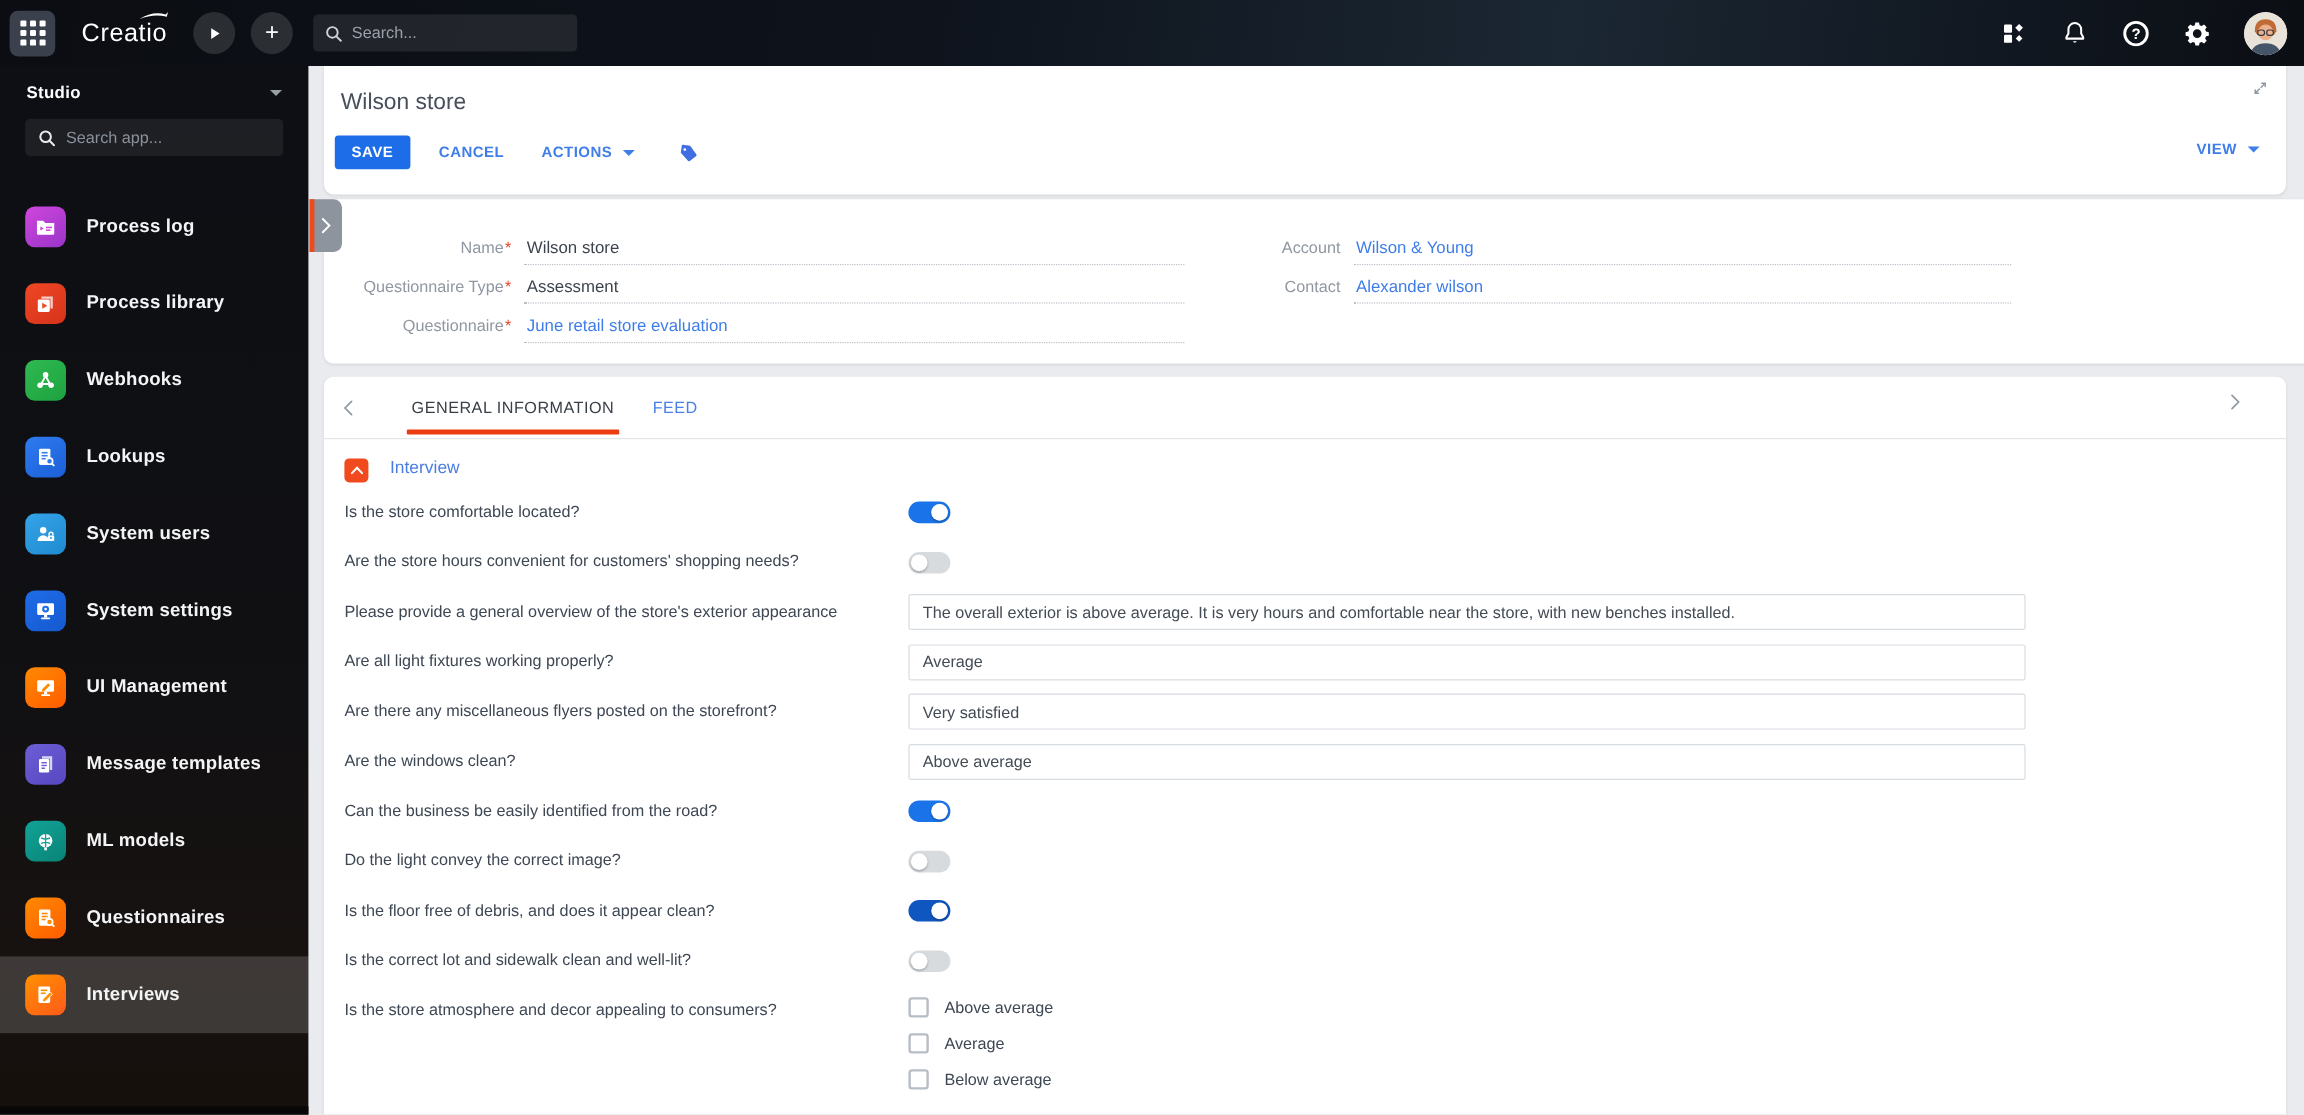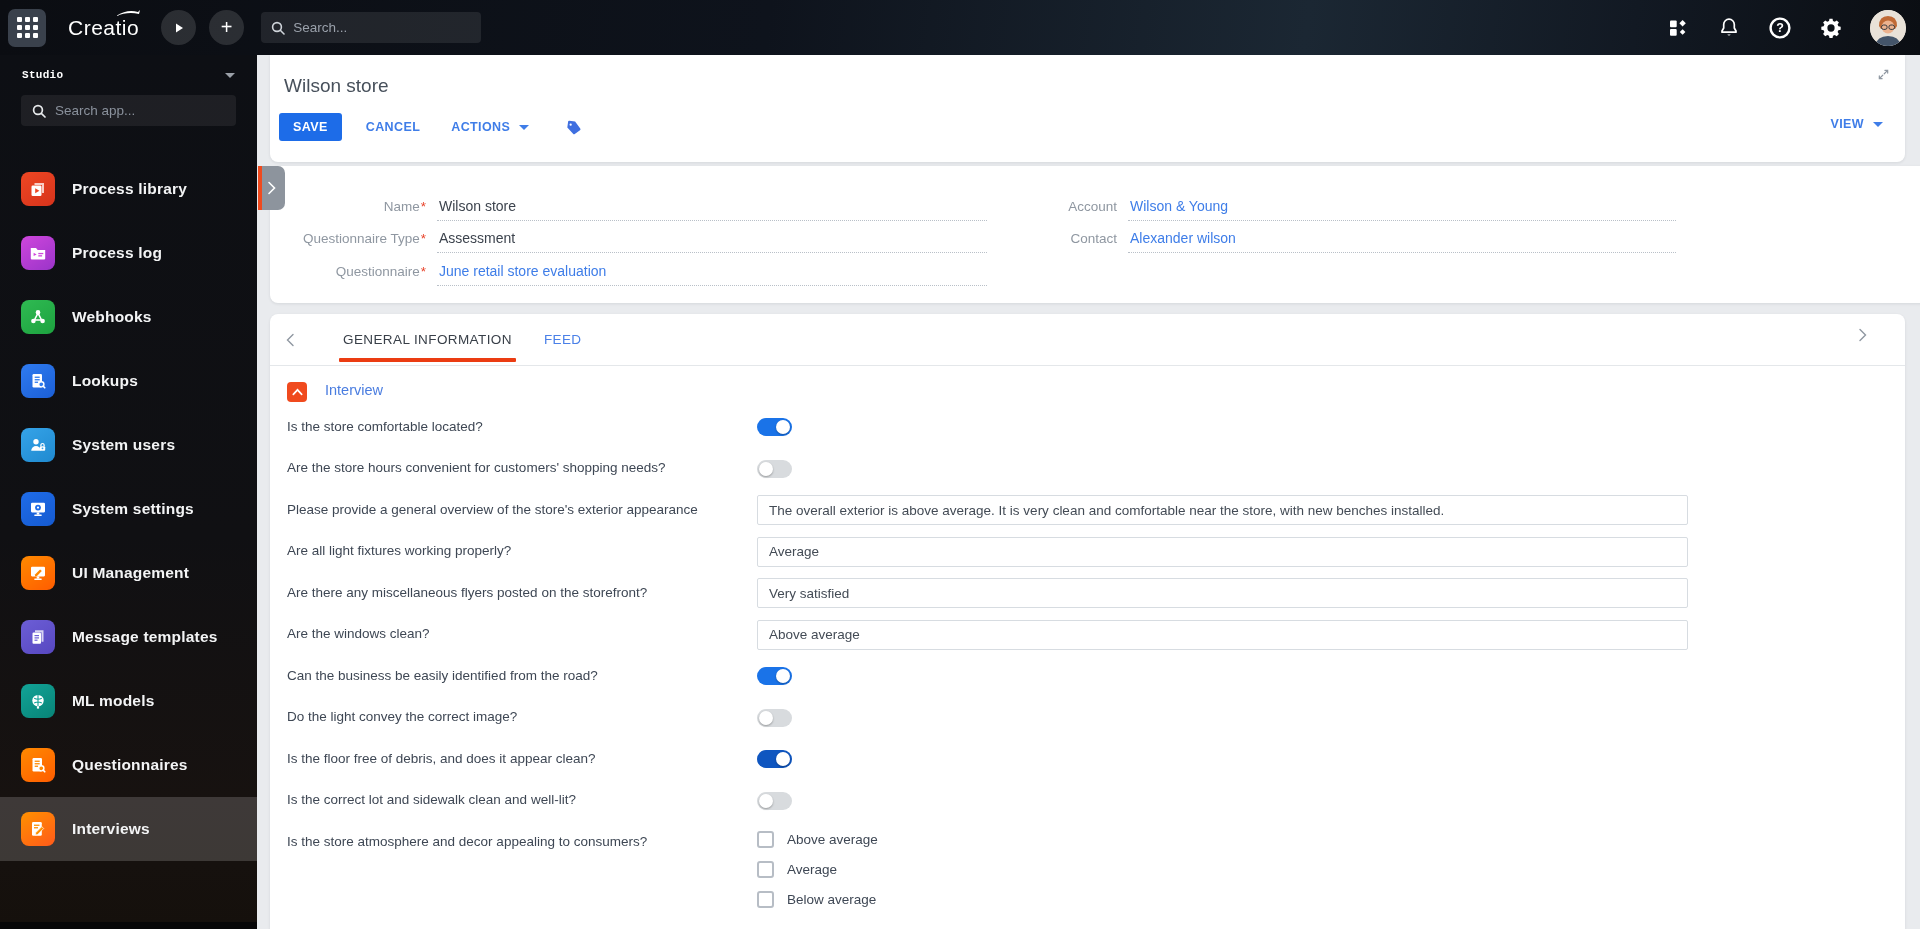--- a/index.html
+++ b/index.html
@@ -27,21 +27,21 @@
   .top-search .ph { color:#9aa1ab; font-size:13.5px; margin-left:8px; }
   .top-right { margin-left:auto; display:flex; align-items:center; gap:27px; padding-right:14px; }
   .icon-btn { width:24px; height:24px; display:flex; align-items:center; justify-content:center; cursor:pointer; }
   .avatar { width:36px; height:36px; border-radius:50%; overflow:hidden; cursor:pointer; background:#e9e3da; }
 
   
   .sidebar { position:absolute; left:0; top:55px; width:257px; height:874px;
     background:linear-gradient(180deg,#0d0f14 0%,#101013 55%,#171210 85%,#15100c 100%); z-index:10; }
   .sidebar::after { content:""; position:absolute; left:0; bottom:0; width:100%; height:7px; background:#070708; }
   .workspace { display:flex; align-items:center; padding:14px 22px 0 22px; cursor:pointer; }
-  .workspace .ws-label { color:#fff; font-size:11px; font-weight:700; letter-spacing:.3px;font-family:Liberation Mono, monospace; }
+  .workspace .ws-label { color:#fff; font-size:14px; font-weight:700; letter-spacing:.3px; }
   .caret-down { width:0; height:0; border-left:5px solid transparent; border-right:5px solid transparent;
     border-top:5.5px solid #9aa0a8; margin-left:auto; }
   .side-search { margin:14px 21px 0 21px; height:31px; background:rgba(255,255,255,.07);
     border-radius:4px; display:flex; align-items:center; padding:0 11px; cursor:text; }
   .side-search .ph { color:#8a919c; font-size:13.5px; margin-left:9px; }
   .nav { position:absolute; left:0; top:102px; width:257px; }
   .nav-item { height:64px; display:flex; align-items:center; padding-left:21px; cursor:pointer; }
   .nav-item.selected { background:rgba(255,255,255,.17); }
   .tile { width:34px; height:34px; border-radius:8px; flex:0 0 34px;
     display:flex; align-items:center; justify-content:center;
@@ -210,39 +210,39 @@
     </div>
     <div class="side-search">
       <svg width="14" height="14" viewBox="0 0 14 14">
         <circle cx="6" cy="6" r="4.4" fill="none" stroke="#e8eaec" stroke-width="1.7"></circle>
         <line x1="9.3" y1="9.3" x2="13" y2="13" stroke="#e8eaec" stroke-width="1.7" stroke-linecap="round"></line>
       </svg>
       <span class="ph">Search app...</span>
     </div>
     <div class="nav" id="nav-list">
         <div class="nav-item">
-          <div class="tile" style="--tile: #ee4723; --tile2: #d6331c;">
-            <svg viewBox="0 0 20 20">
-              <path d="M6.5 4h9.5v10h-2V6h-7.5z" fill="#fff" opacity=".75"></path>
-              <rect x="3.5" y="6.5" width="10" height="10.5" rx="1.2" fill="#fff"></rect>
-              <path d="M7.2 9.3l4.2 2.45-4.2 2.45z" fill="var(--tile)"></path>
-            </svg>
-          </div>
-          <span class="nav-label">Process library</span>
-        </div>
-        <div class="nav-item">
           <div class="tile" style="--tile: #cf46dc; --tile2: #9a34c9;">
             <svg viewBox="0 0 20 20">
               <path d="M2.8 5h5.2l1.7 1.9h7.5v8.6a1.1 1.1 0 0 1-1.1 1.1H3.9a1.1 1.1 0 0 1-1.1-1.1z" fill="#fff"></path>
               <path d="M5.6 9.7l3 1.7-3 1.7z" fill="var(--tile)"></path>
               <rect x="10.3" y="9.9" width="5" height="1.3" fill="var(--tile)"></rect>
               <rect x="10.3" y="12.2" width="3.8" height="1.3" fill="var(--tile)"></rect>
             </svg>
           </div>
           <span class="nav-label">Process log</span>
+        </div>
+        <div class="nav-item">
+          <div class="tile" style="--tile: #ee4723; --tile2: #d6331c;">
+            <svg viewBox="0 0 20 20">
+              <path d="M6.5 4h9.5v10h-2V6h-7.5z" fill="#fff" opacity=".75"></path>
+              <rect x="3.5" y="6.5" width="10" height="10.5" rx="1.2" fill="#fff"></rect>
+              <path d="M7.2 9.3l4.2 2.45-4.2 2.45z" fill="var(--tile)"></path>
+            </svg>
+          </div>
+          <span class="nav-label">Process library</span>
         </div>
         <div class="nav-item">
           <div class="tile" style="--tile: #2fba52; --tile2: #1da23f;">
             <svg viewBox="0 0 20 20">
               <path d="M10 6.2 L6.4 13 M10 6.2 L13.6 13 M6.4 13 h7.2" fill="none" stroke="#fff" stroke-width="1.6"></path>
               <circle cx="10" cy="5.4" r="2.3" fill="#fff"></circle>
               <circle cx="5.4" cy="14" r="2.3" fill="#fff"></circle>
               <circle cx="14.6" cy="14" r="2.3" fill="#fff"></circle>
             </svg>
           </div>
@@ -444,21 +444,21 @@
             <div class="q-label">Are the store hours convenient for customers' shopping needs?</div>
             <div class="q-control">
               <div class="toggle">
                 <span class="knob"></span>
               </div>
             </div>
           </div>
           <div class="q-row">
             <div class="q-label">Please provide a general overview of the store's exterior appearance</div>
             <div class="q-control">
-              <div class="text-input">The overall exterior is above average. It is very clean and comfortable near the store, with new benches installed.</div>
+              <div class="text-input">The overall exterior is above average. It is very hours and comfortable near the store, with new benches installed.</div>
             </div>
           </div>
           <div class="q-row">
             <div class="q-label">Are all light fixtures working properly?</div>
             <div class="q-control">
               <div class="text-input">Average</div>
             </div>
           </div>
           <div class="q-row">
             <div class="q-label">Are there any miscellaneous flyers posted on the storefront?</div>

